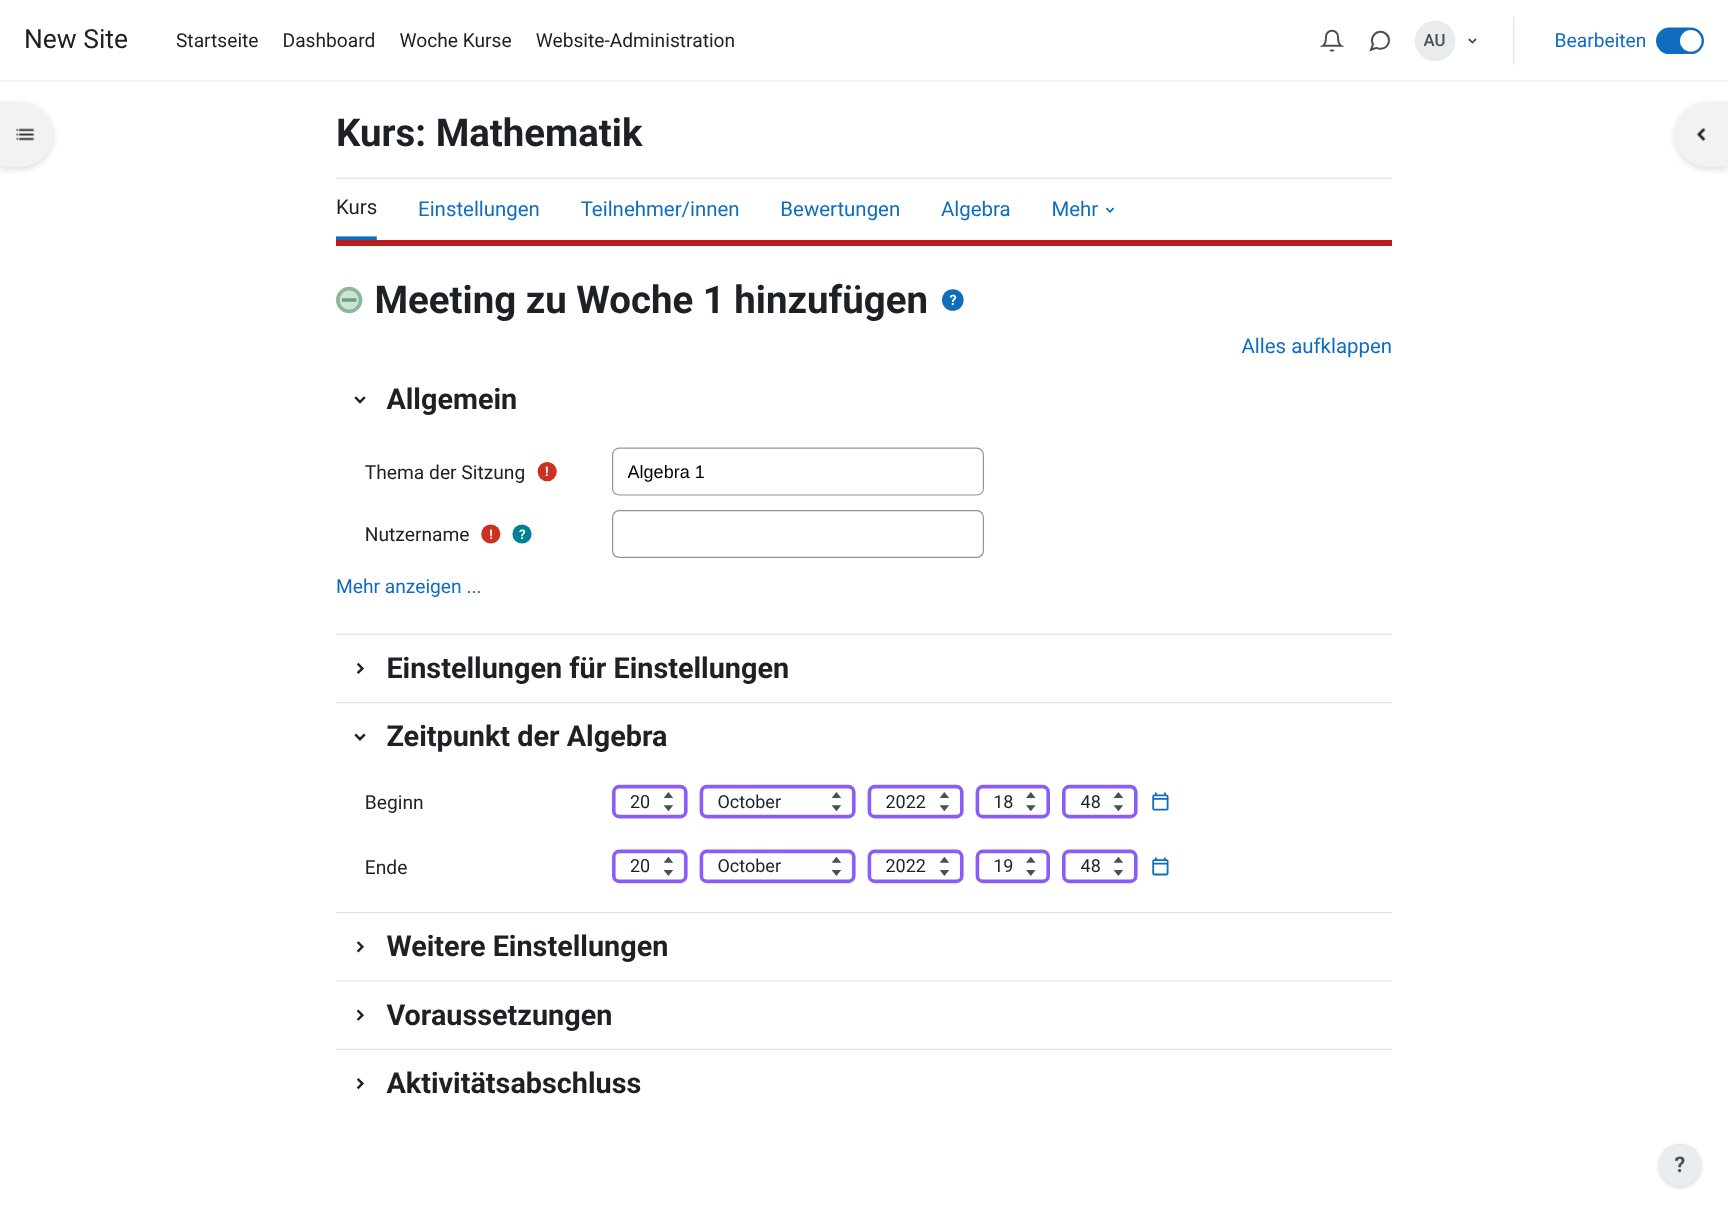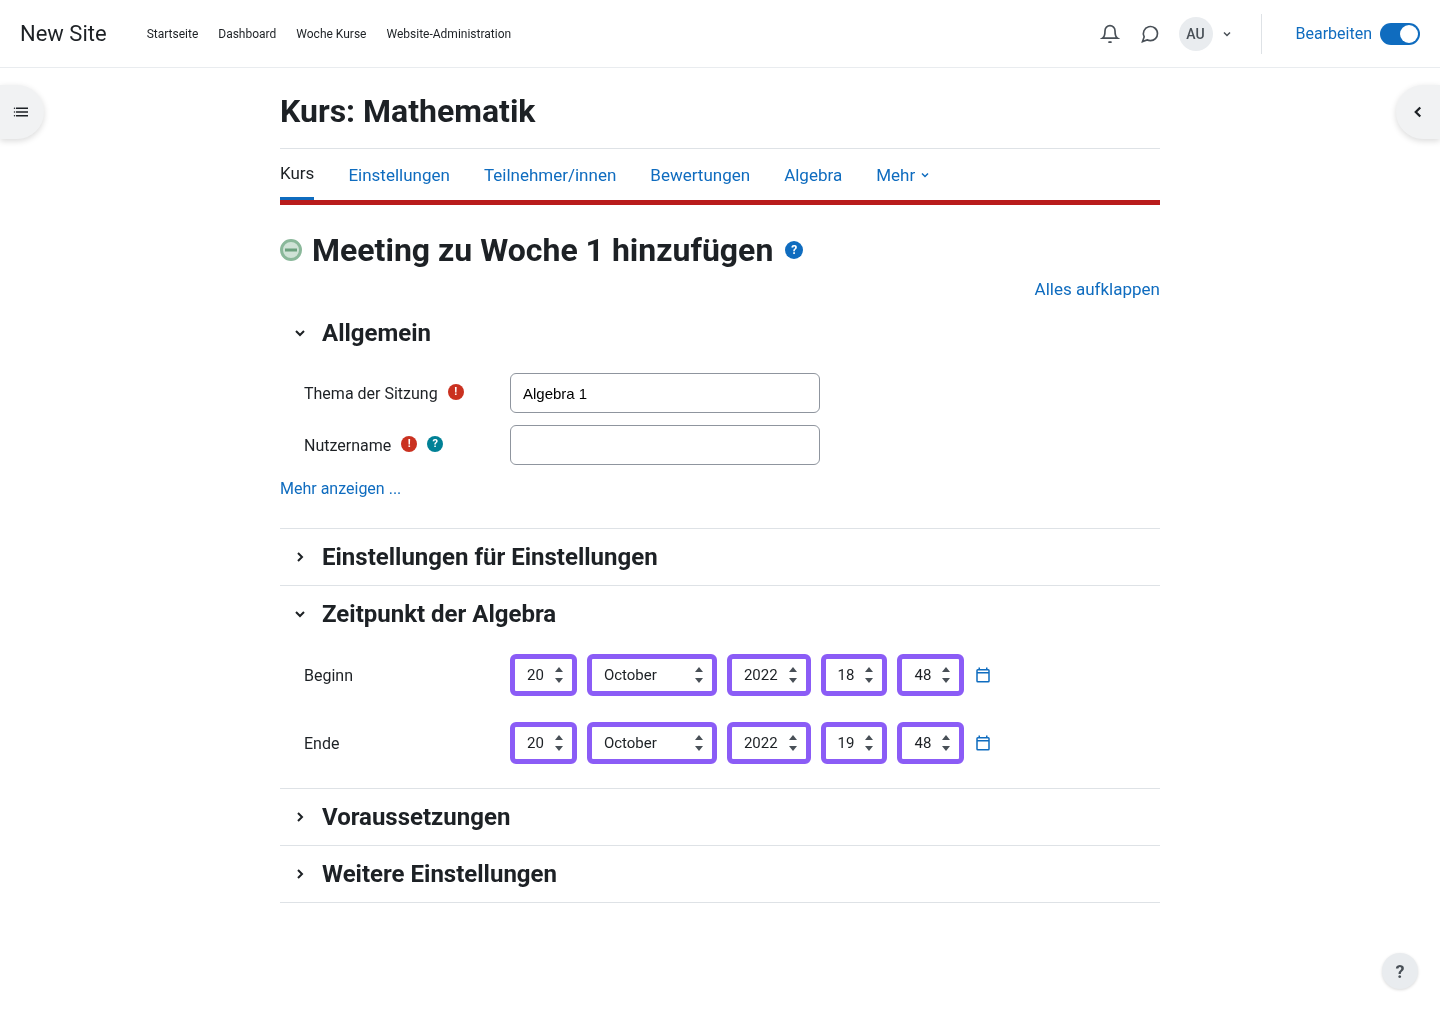--- a/index.html
+++ b/index.html
@@ -24,21 +24,21 @@
     color: #1d2125;
     margin-right: 40px;
     white-space: nowrap;
   }
   .primary-nav {
     display: flex;
     gap: 20px;
   }
   .primary-nav a {
     color: #1d2125;
-    font-size: 12px;
+    font-size: 16px;
   }
   .topbar-spacer { flex: 1; }
   .topbar-icons { display: flex; align-items: center; gap: 18px; }
   .icon-btn {
     width: 22px; height: 22px;
     display: flex; align-items: center; justify-content: center;
     color: #495057;
     cursor: pointer;
   }
   .icon-btn svg { width: 20px; height: 20px; }
@@ -148,21 +148,21 @@
   .fsection-body { padding: 6px 0 18px; }
 
   .field-row {
     display: flex; align-items: center;
     padding: 6px 0;
   }
   .field-label {
     width: 230px;
     padding-left: 24px;
     font-size: 16px;
-    display: flex; align-items: flex-start; gap: 10px;
+    display: flex; align-items: center; gap: 10px;
   }
   .req-icon, .help-icon-sm {
     width: 16px; height: 16px; border-radius: 50%;
     display: inline-flex; align-items: center; justify-content: center;
     font-size: 11px; font-weight: 700; color: #fff;
   }
   .req-icon  { background: #ca3120; }
   .help-icon-sm { background: #008196; cursor: pointer; }
   .field-input input[type=text] {
     width: 310px; height: 40px;
@@ -172,22 +172,22 @@
     border-radius: 6px;
     background: #fff;
   }
 
   .show-more { padding: 8px 0 12px; }
   .show-more a { font-size: 16px; }
   .dt-row {
     display: flex; align-items: center; gap: 10px; flex-wrap: wrap;
   }
   .select {
-    height: 42px;
-    border: 5px solid #8b5cf6;
+    height: 28px;
+    border: 3px solid #8b5cf6;
     border-radius: 6px;
     padding: 0 28px 0 12px;
     font-size: 15px;
     background: #fff;
     display: inline-flex; align-items: center;
     position: relative;
     cursor: pointer;
   }
   .select .sort-icon {
     position: absolute; right: 8px; top: 50%; transform: translateY(-50%);
@@ -422,29 +422,37 @@
         </div>
       </div>
     </div>
   </section>
 
   <section class="fsection">
     <div class="fsection-head">
       <svg class="chev" viewBox="0 0 24 24" fill="none" stroke="currentColor" stroke-width="3">
           <path d="M9 18l6-6-6-6"></path>
         </svg>
+      <h3>Weitere Einstellungen</h3>
+    </div>
+  </section>
+
+  <section class="fsection">
+    <div class="fsection-head">
+      <svg class="chev" viewBox="0 0 24 24" fill="none" stroke="currentColor" stroke-width="3">
+          <path d="M9 18l6-6-6-6"></path>
+        </svg>
       <h3>Voraussetzungen</h3>
     </div>
   </section>
 
-  <section class="fsection">
+  <section class="fsection" style="border-bottom:none">
     <div class="fsection-head">
       <svg class="chev" viewBox="0 0 24 24" fill="none" stroke="currentColor" stroke-width="3">
           <path d="M9 18l6-6-6-6"></path>
         </svg>
-      <h3>Weitere Einstellungen</h3>
-    </div>
-  </section>
-
+      <h3>Aktivitätsabschluss</h3>
+    </div>
+  </section>
 
 </main>
 
 <div class="footer-help">?</div>
 
 </body></html>

